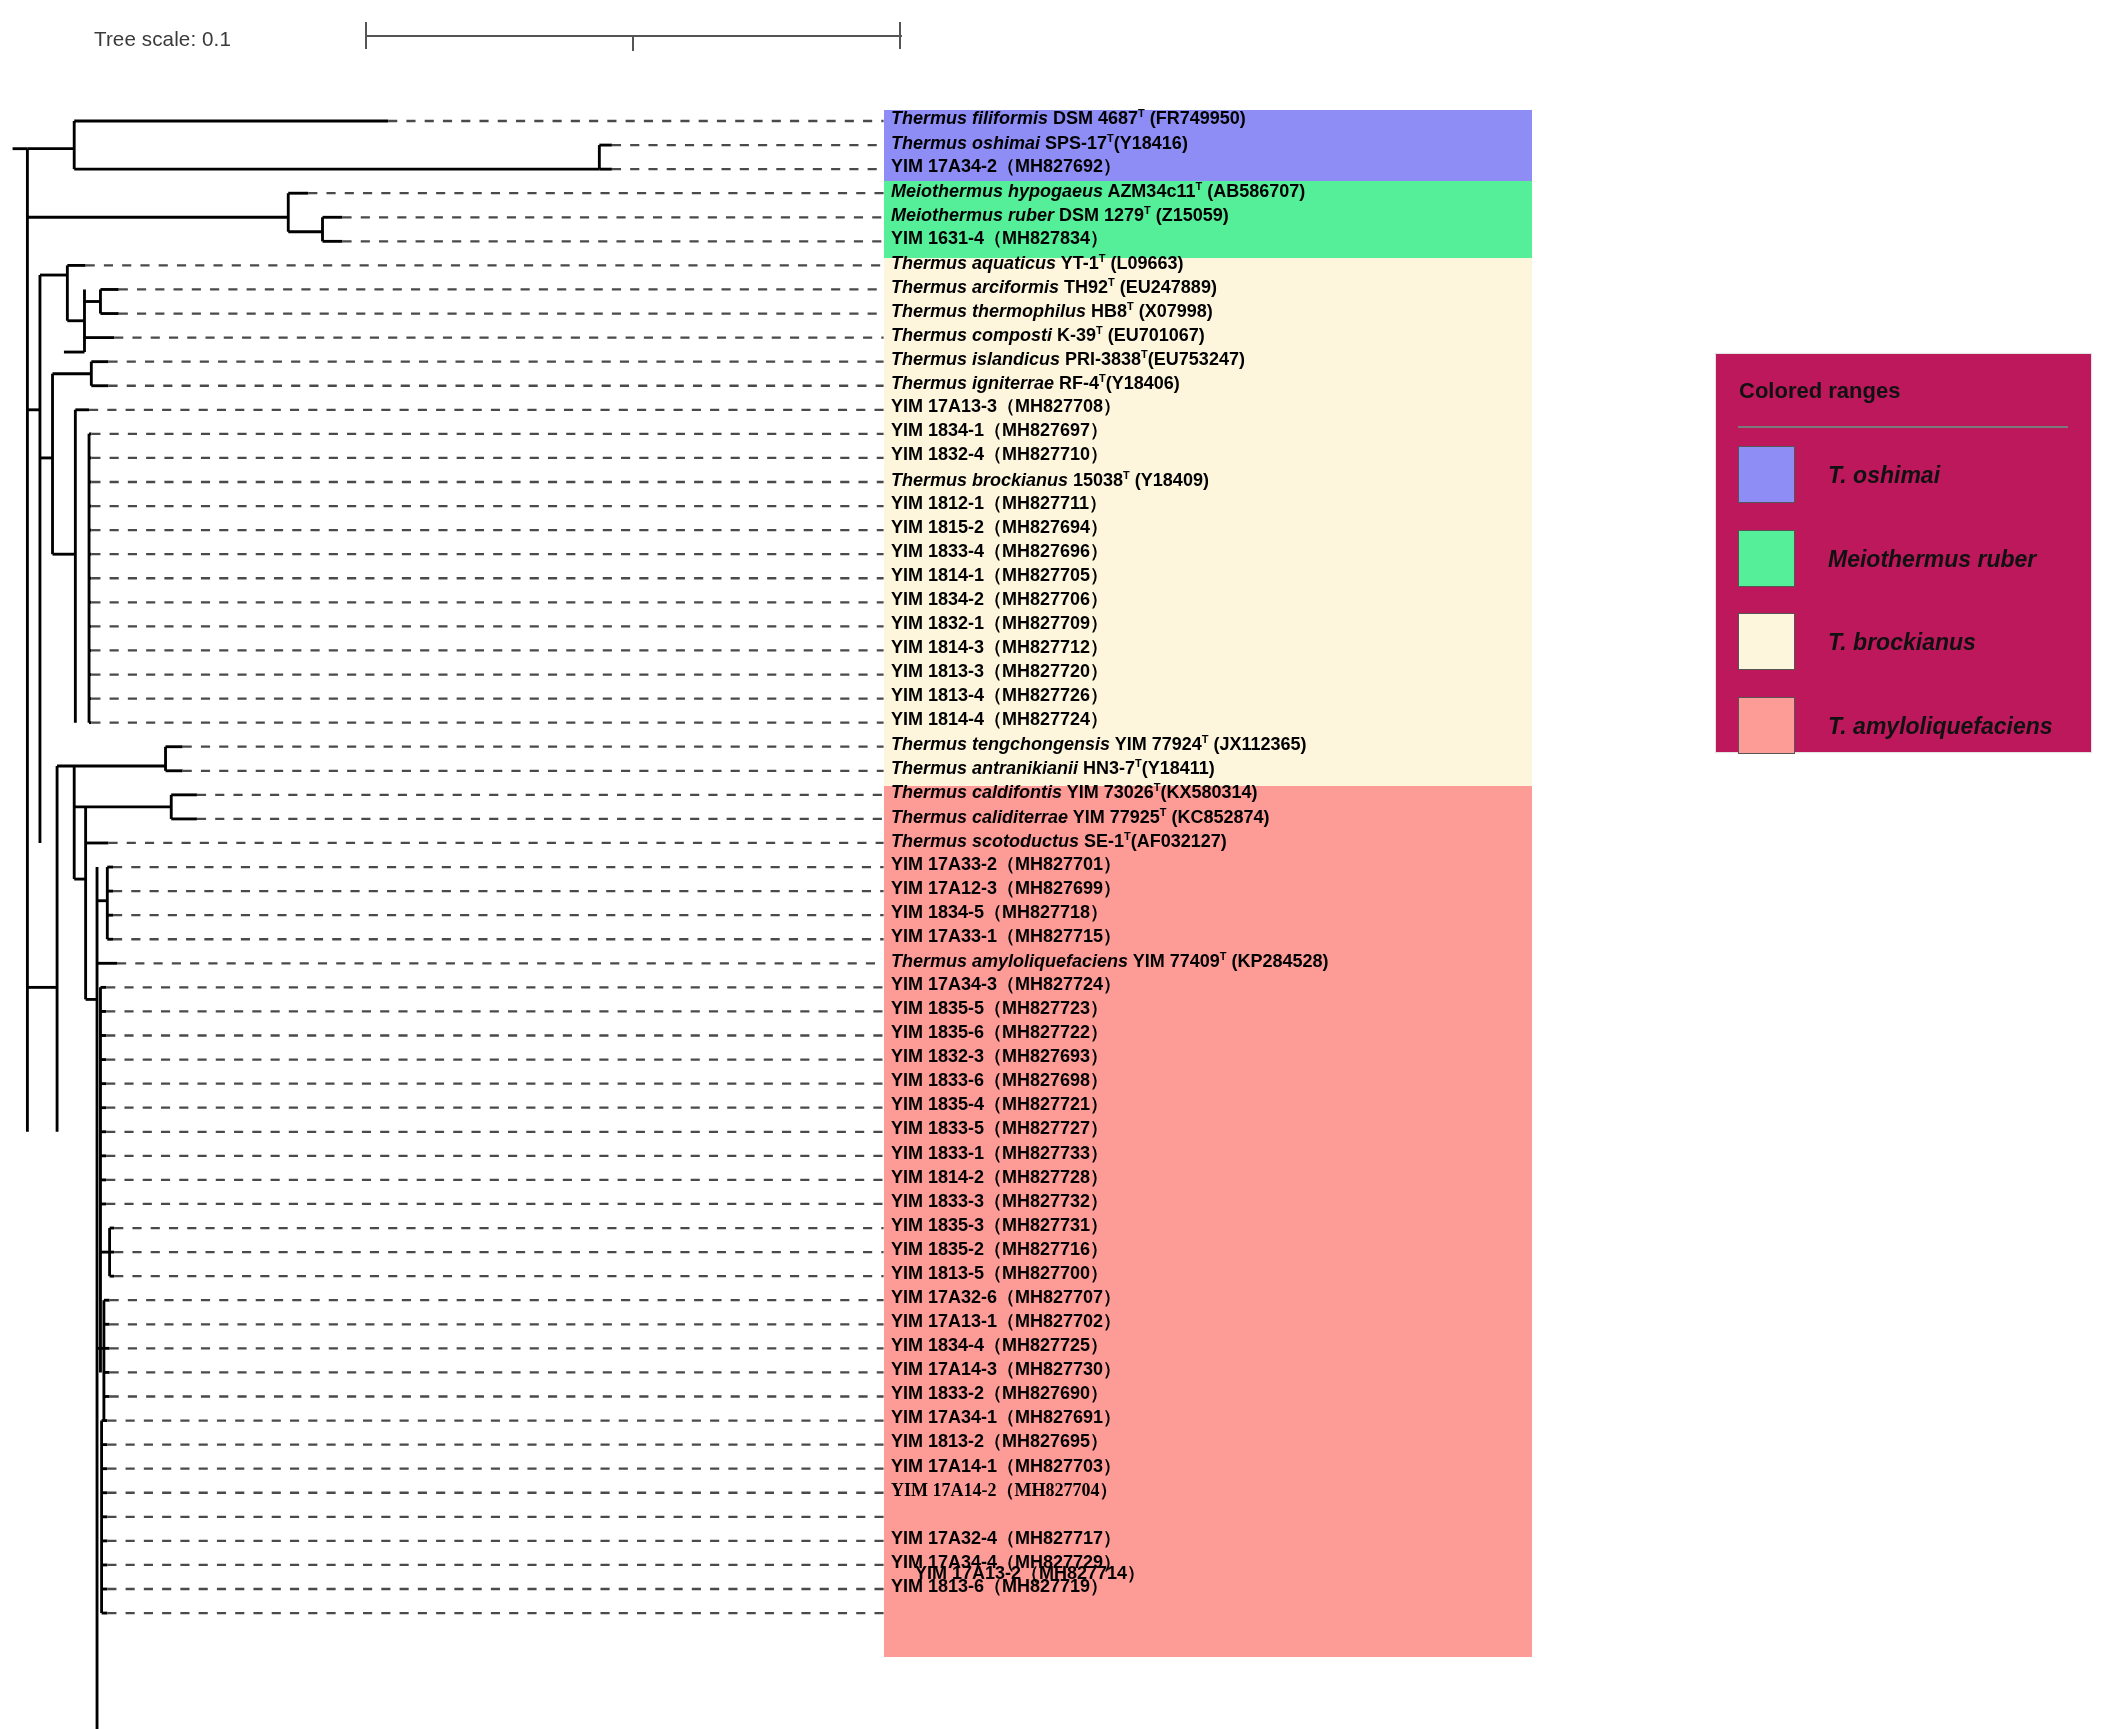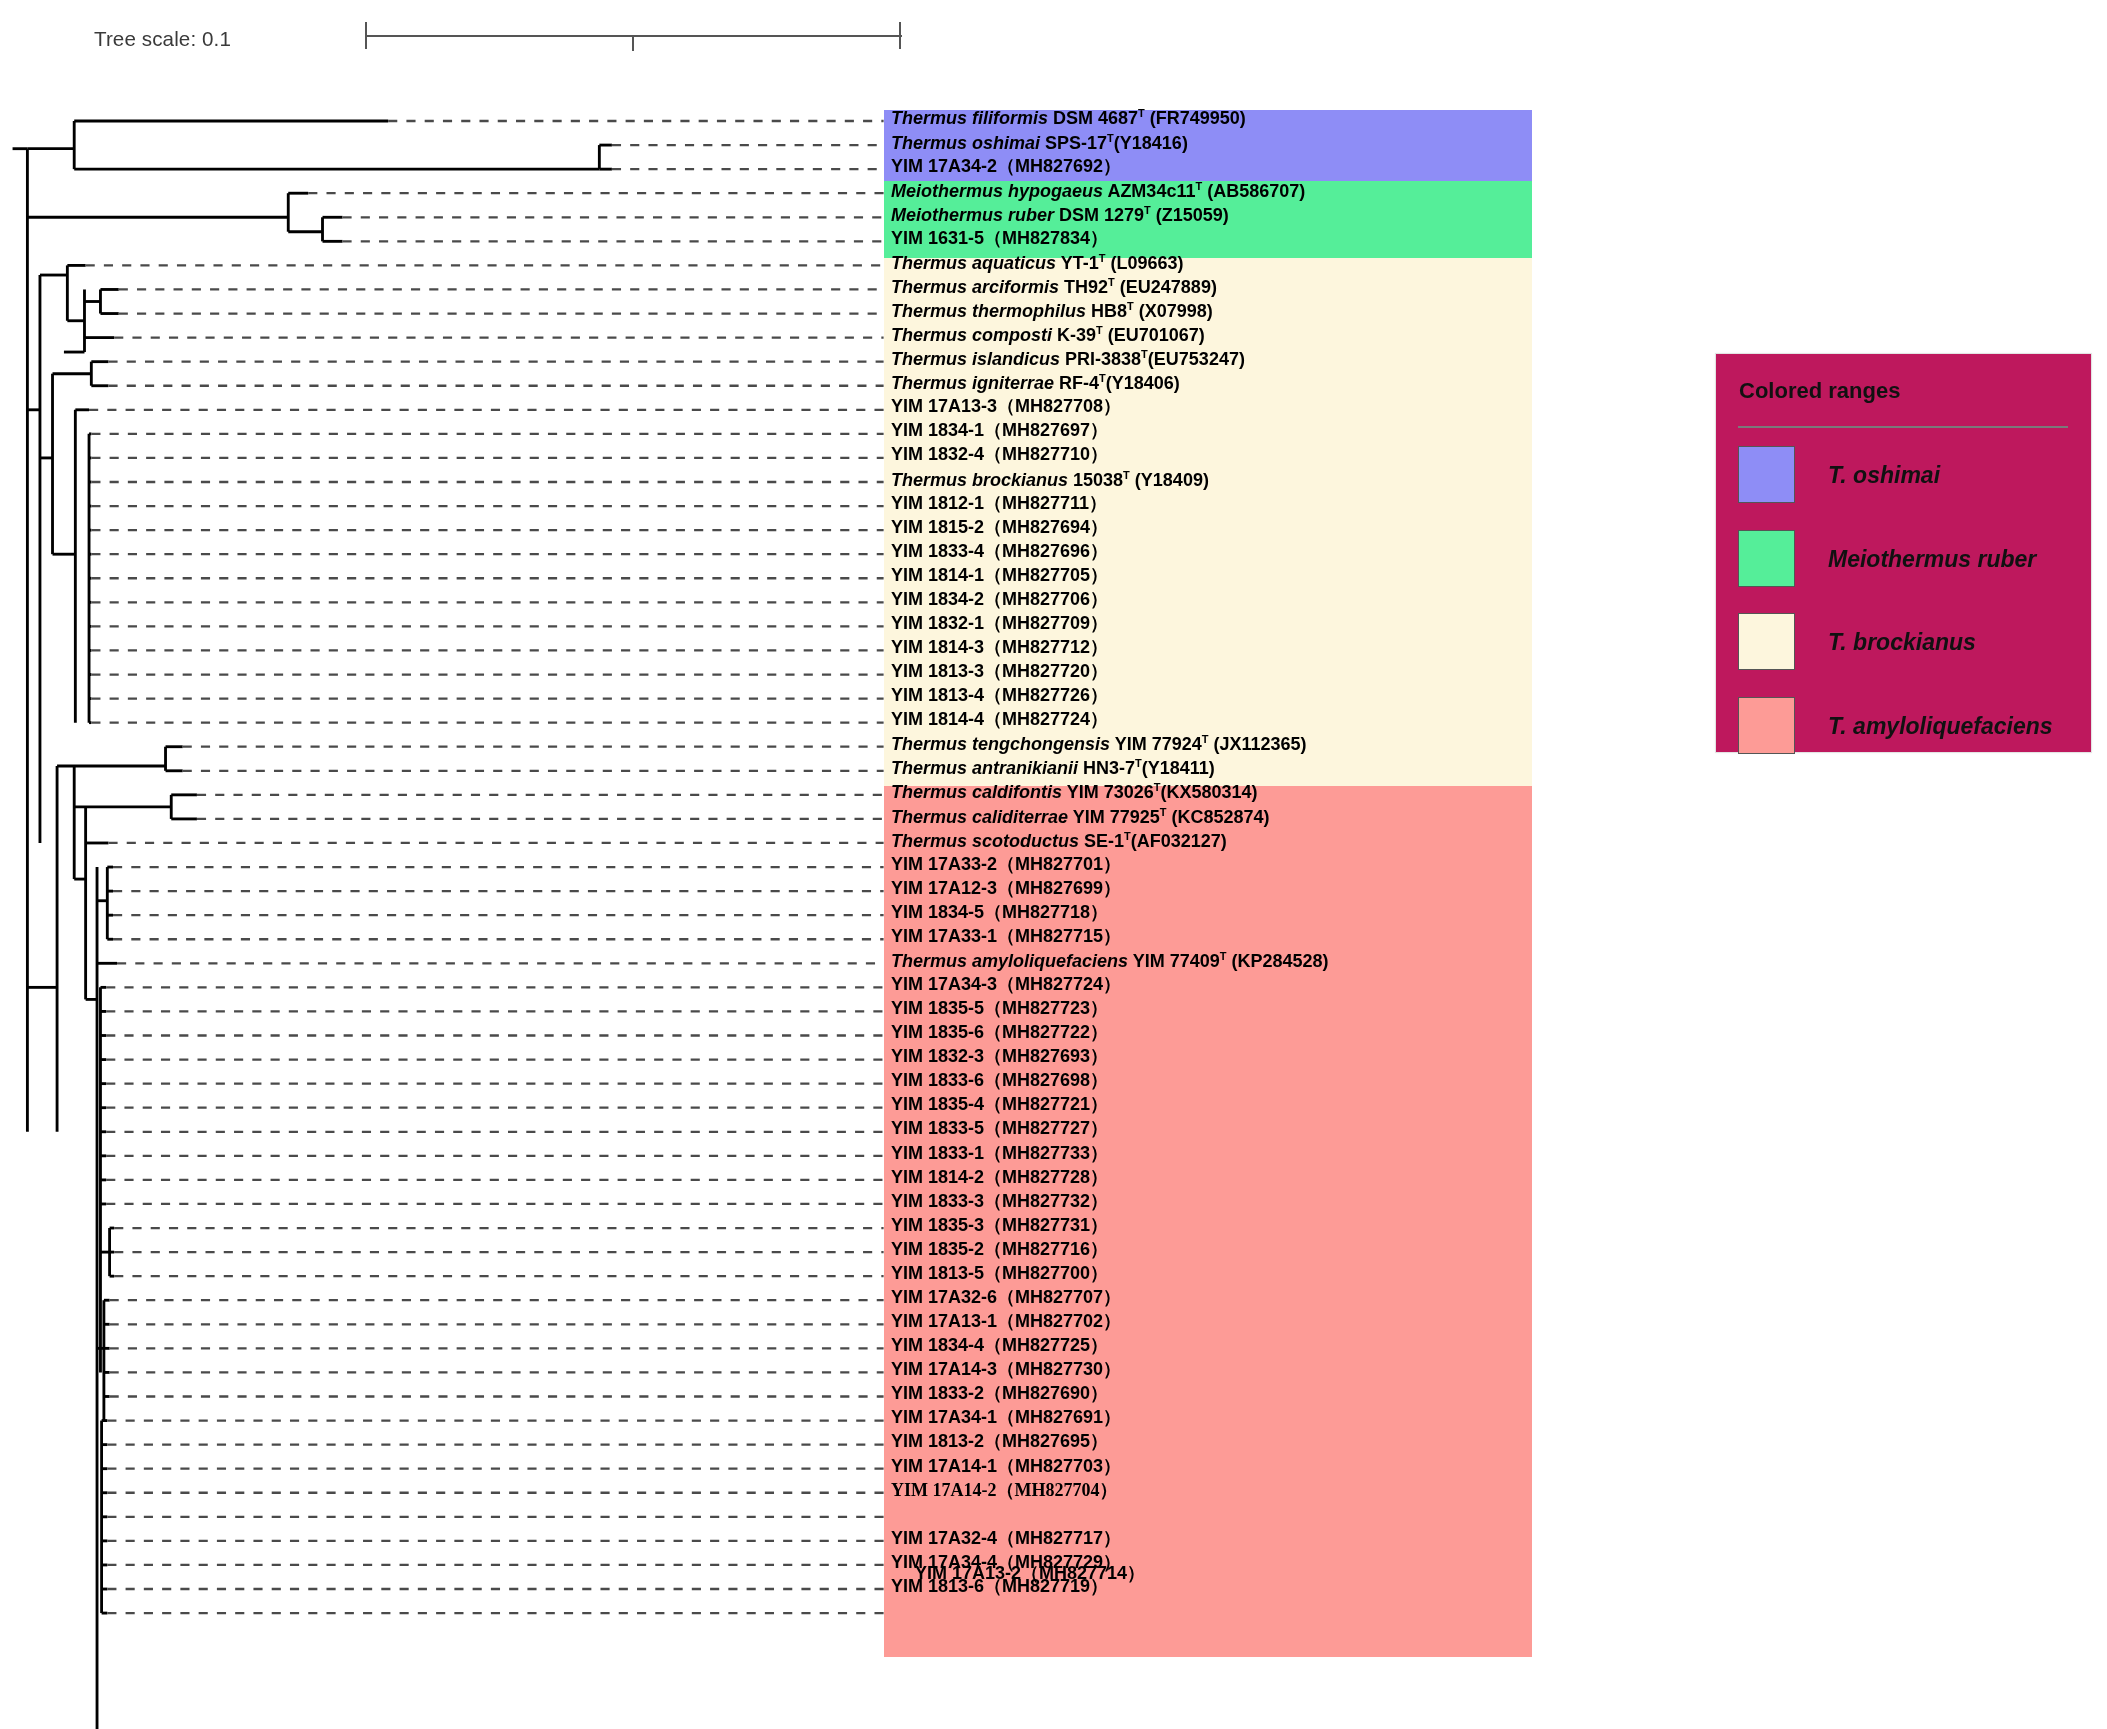--- a/index.html
+++ b/index.html
@@ -246,21 +246,21 @@
       <line x1="188" y1="2825.9199999999996" x2="1548" y2="2825.9199999999996"></line>
     </g>
 </svg>
 
 <div id="leaf-labels">
     <div class="leaf-label" style="top: 108px;"><span class="sp">Thermus filiformis</span> DSM 4687<sup>T</sup> (FR749950)</div>
     <div class="leaf-label" style="top: 133px;"><span class="sp">Thermus oshimai</span> SPS-17<sup>T</sup>(Y18416)</div>
     <div class="leaf-label" style="top: 157px;">YIM 17A34-2（MH827692）</div>
     <div class="leaf-label" style="top: 181px;"><span class="sp">Meiothermus hypogaeus</span> AZM34c11<sup>T</sup> (AB586707)</div>
     <div class="leaf-label" style="top: 205px;"><span class="sp">Meiothermus ruber</span> DSM 1279<sup>T</sup> (Z15059)</div>
-    <div class="leaf-label" style="top: 229px;">YIM 1631-5（MH827834）</div>
+    <div class="leaf-label" style="top: 229px;">YIM 1631-4（MH827834）</div>
     <div class="leaf-label" style="top: 253px;"><span class="sp">Thermus aquaticus</span> YT-1<sup>T</sup> (L09663)</div>
     <div class="leaf-label" style="top: 277px;"><span class="sp">Thermus arciformis</span> TH92<sup>T</sup> (EU247889)</div>
     <div class="leaf-label" style="top: 301px;"><span class="sp">Thermus thermophilus</span> HB8<sup>T</sup> (X07998)</div>
     <div class="leaf-label" style="top: 325px;"><span class="sp">Thermus composti</span> K-39<sup>T</sup> (EU701067)</div>
     <div class="leaf-label" style="top: 349px;"><span class="sp">Thermus islandicus</span> PRI-3838<sup>T</sup>(EU753247)</div>
     <div class="leaf-label" style="top: 373px;"><span class="sp">Thermus igniterrae</span> RF-4<sup>T</sup>(Y18406)</div>
     <div class="leaf-label" style="top: 397px;">YIM 17A13-3（MH827708）</div>
     <div class="leaf-label" style="top: 421px;">YIM 1834-1（MH827697）</div>
     <div class="leaf-label" style="top: 445px;">YIM 1832-4（MH827710）</div>
     <div class="leaf-label" style="top: 470px;"><span class="sp">Thermus brockianus</span> 15038<sup>T</sup> (Y18409)</div>

